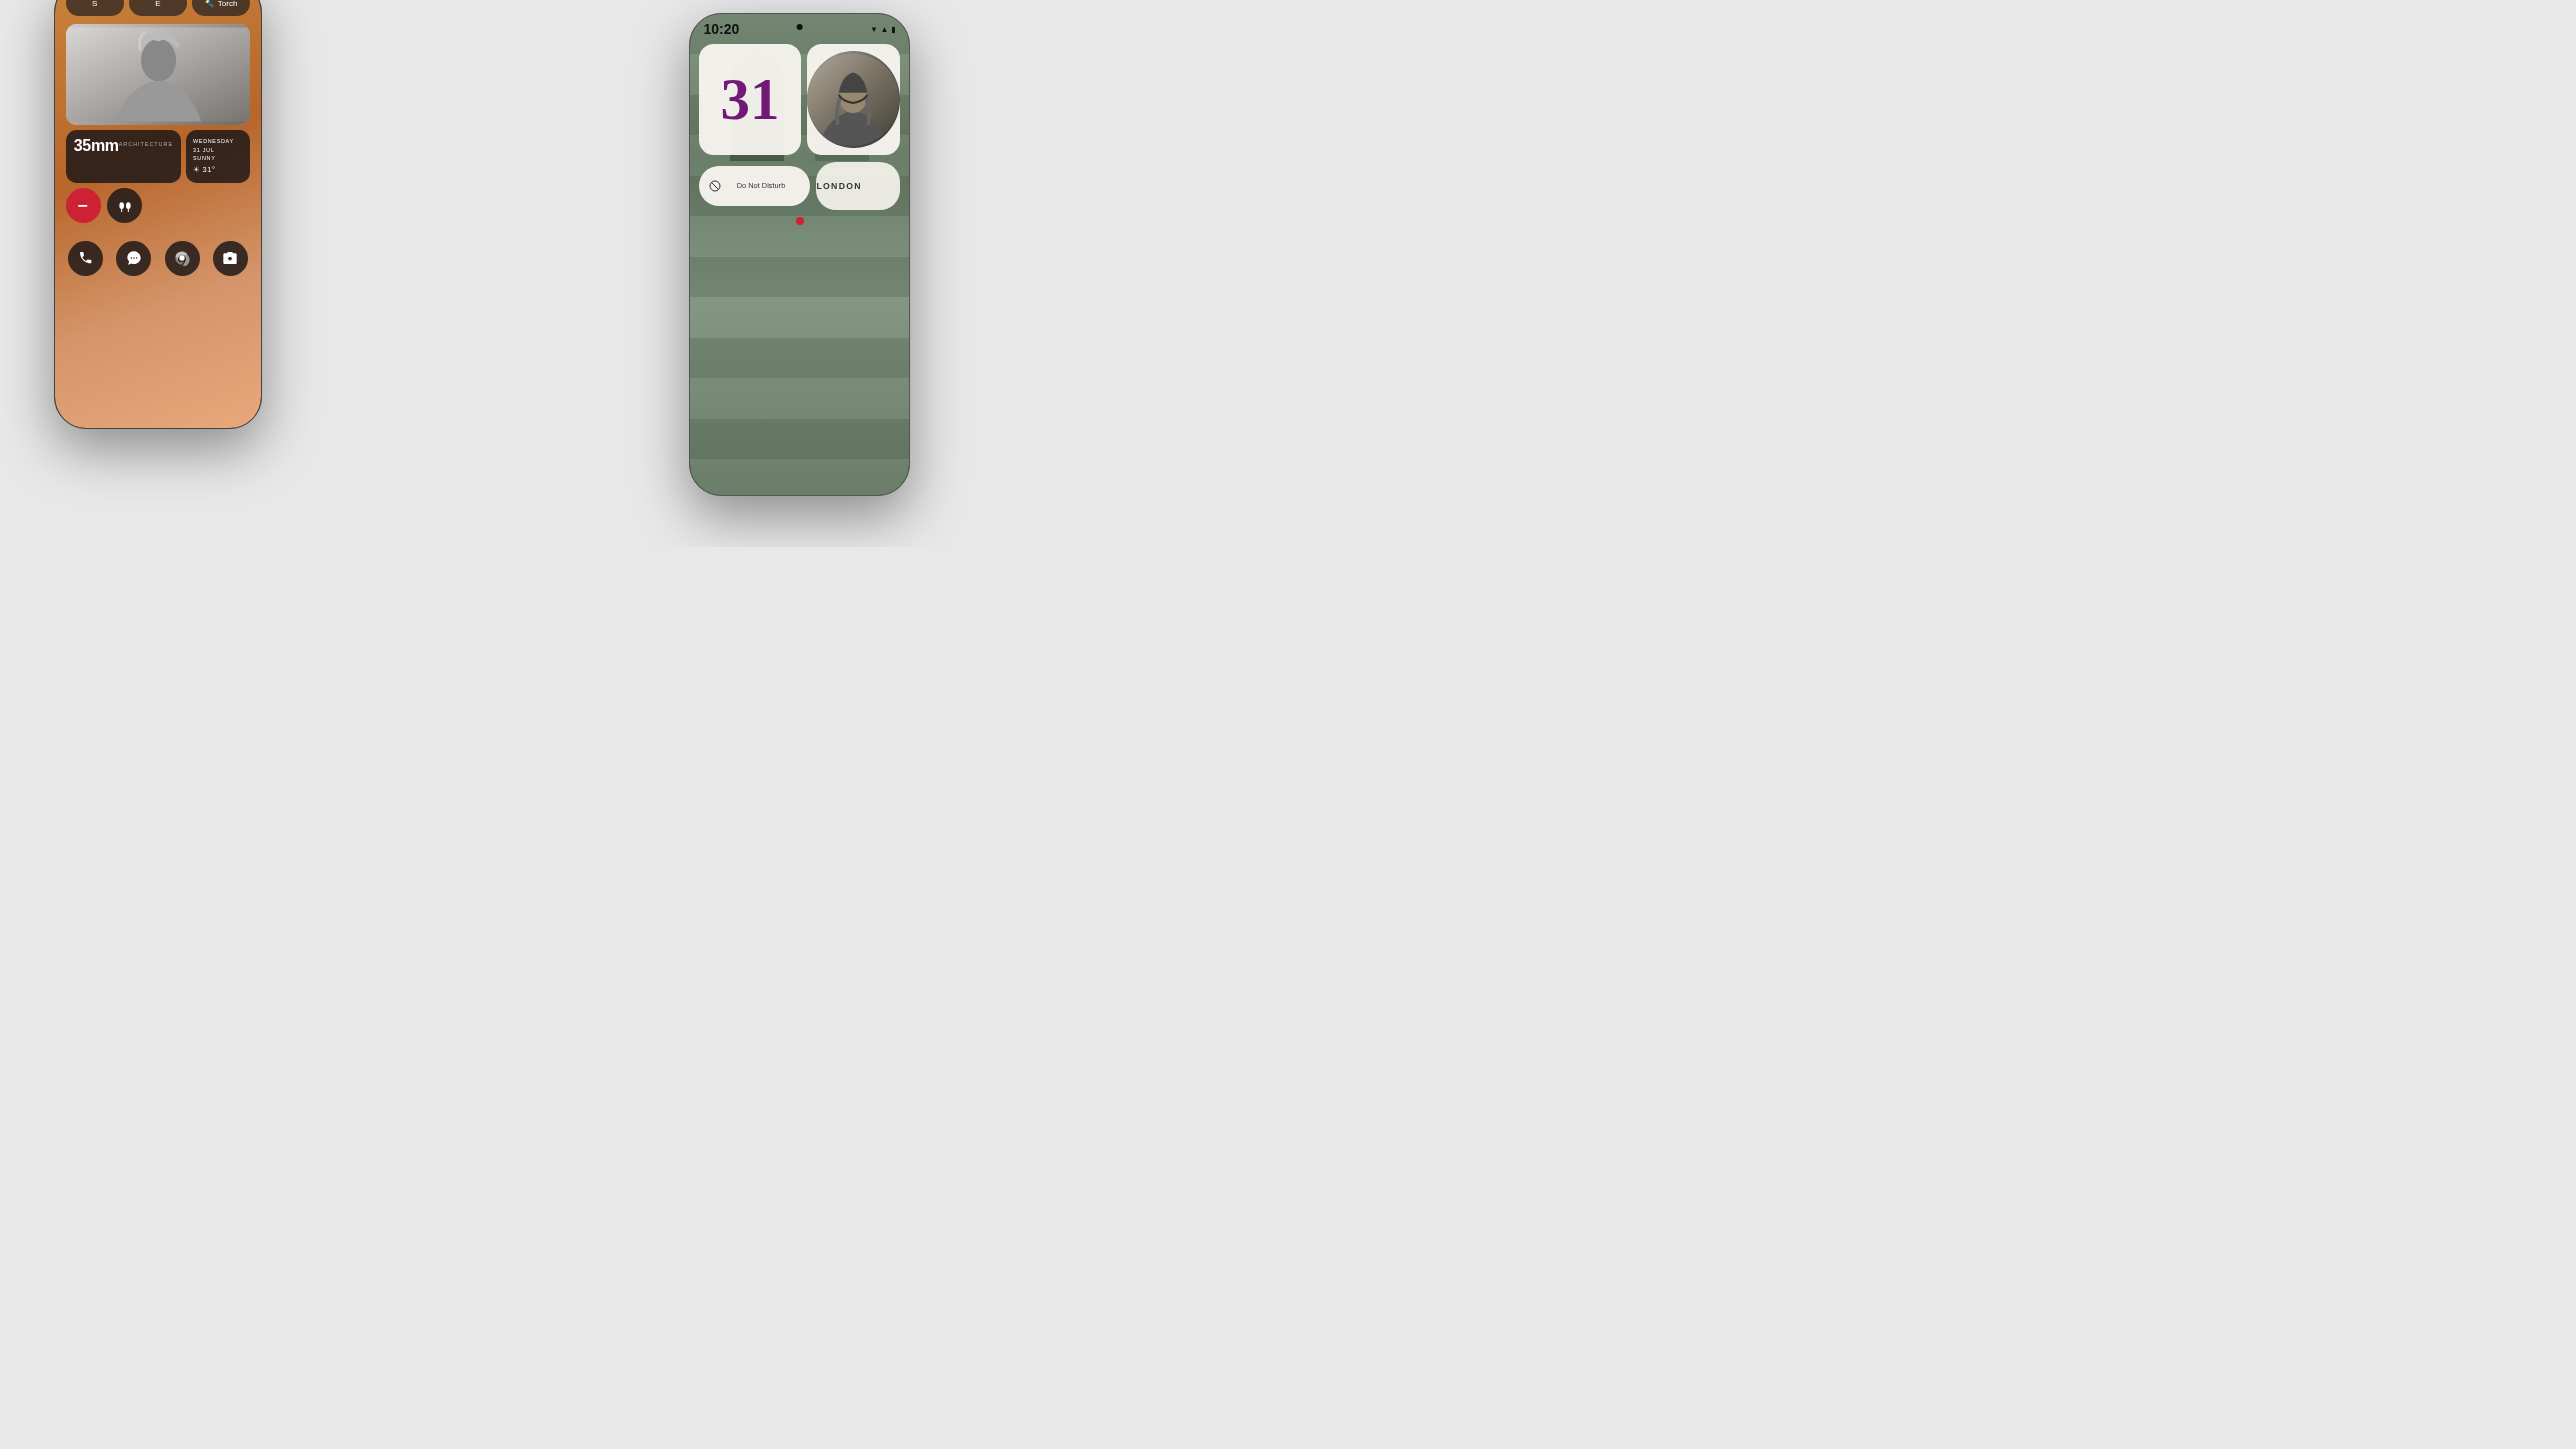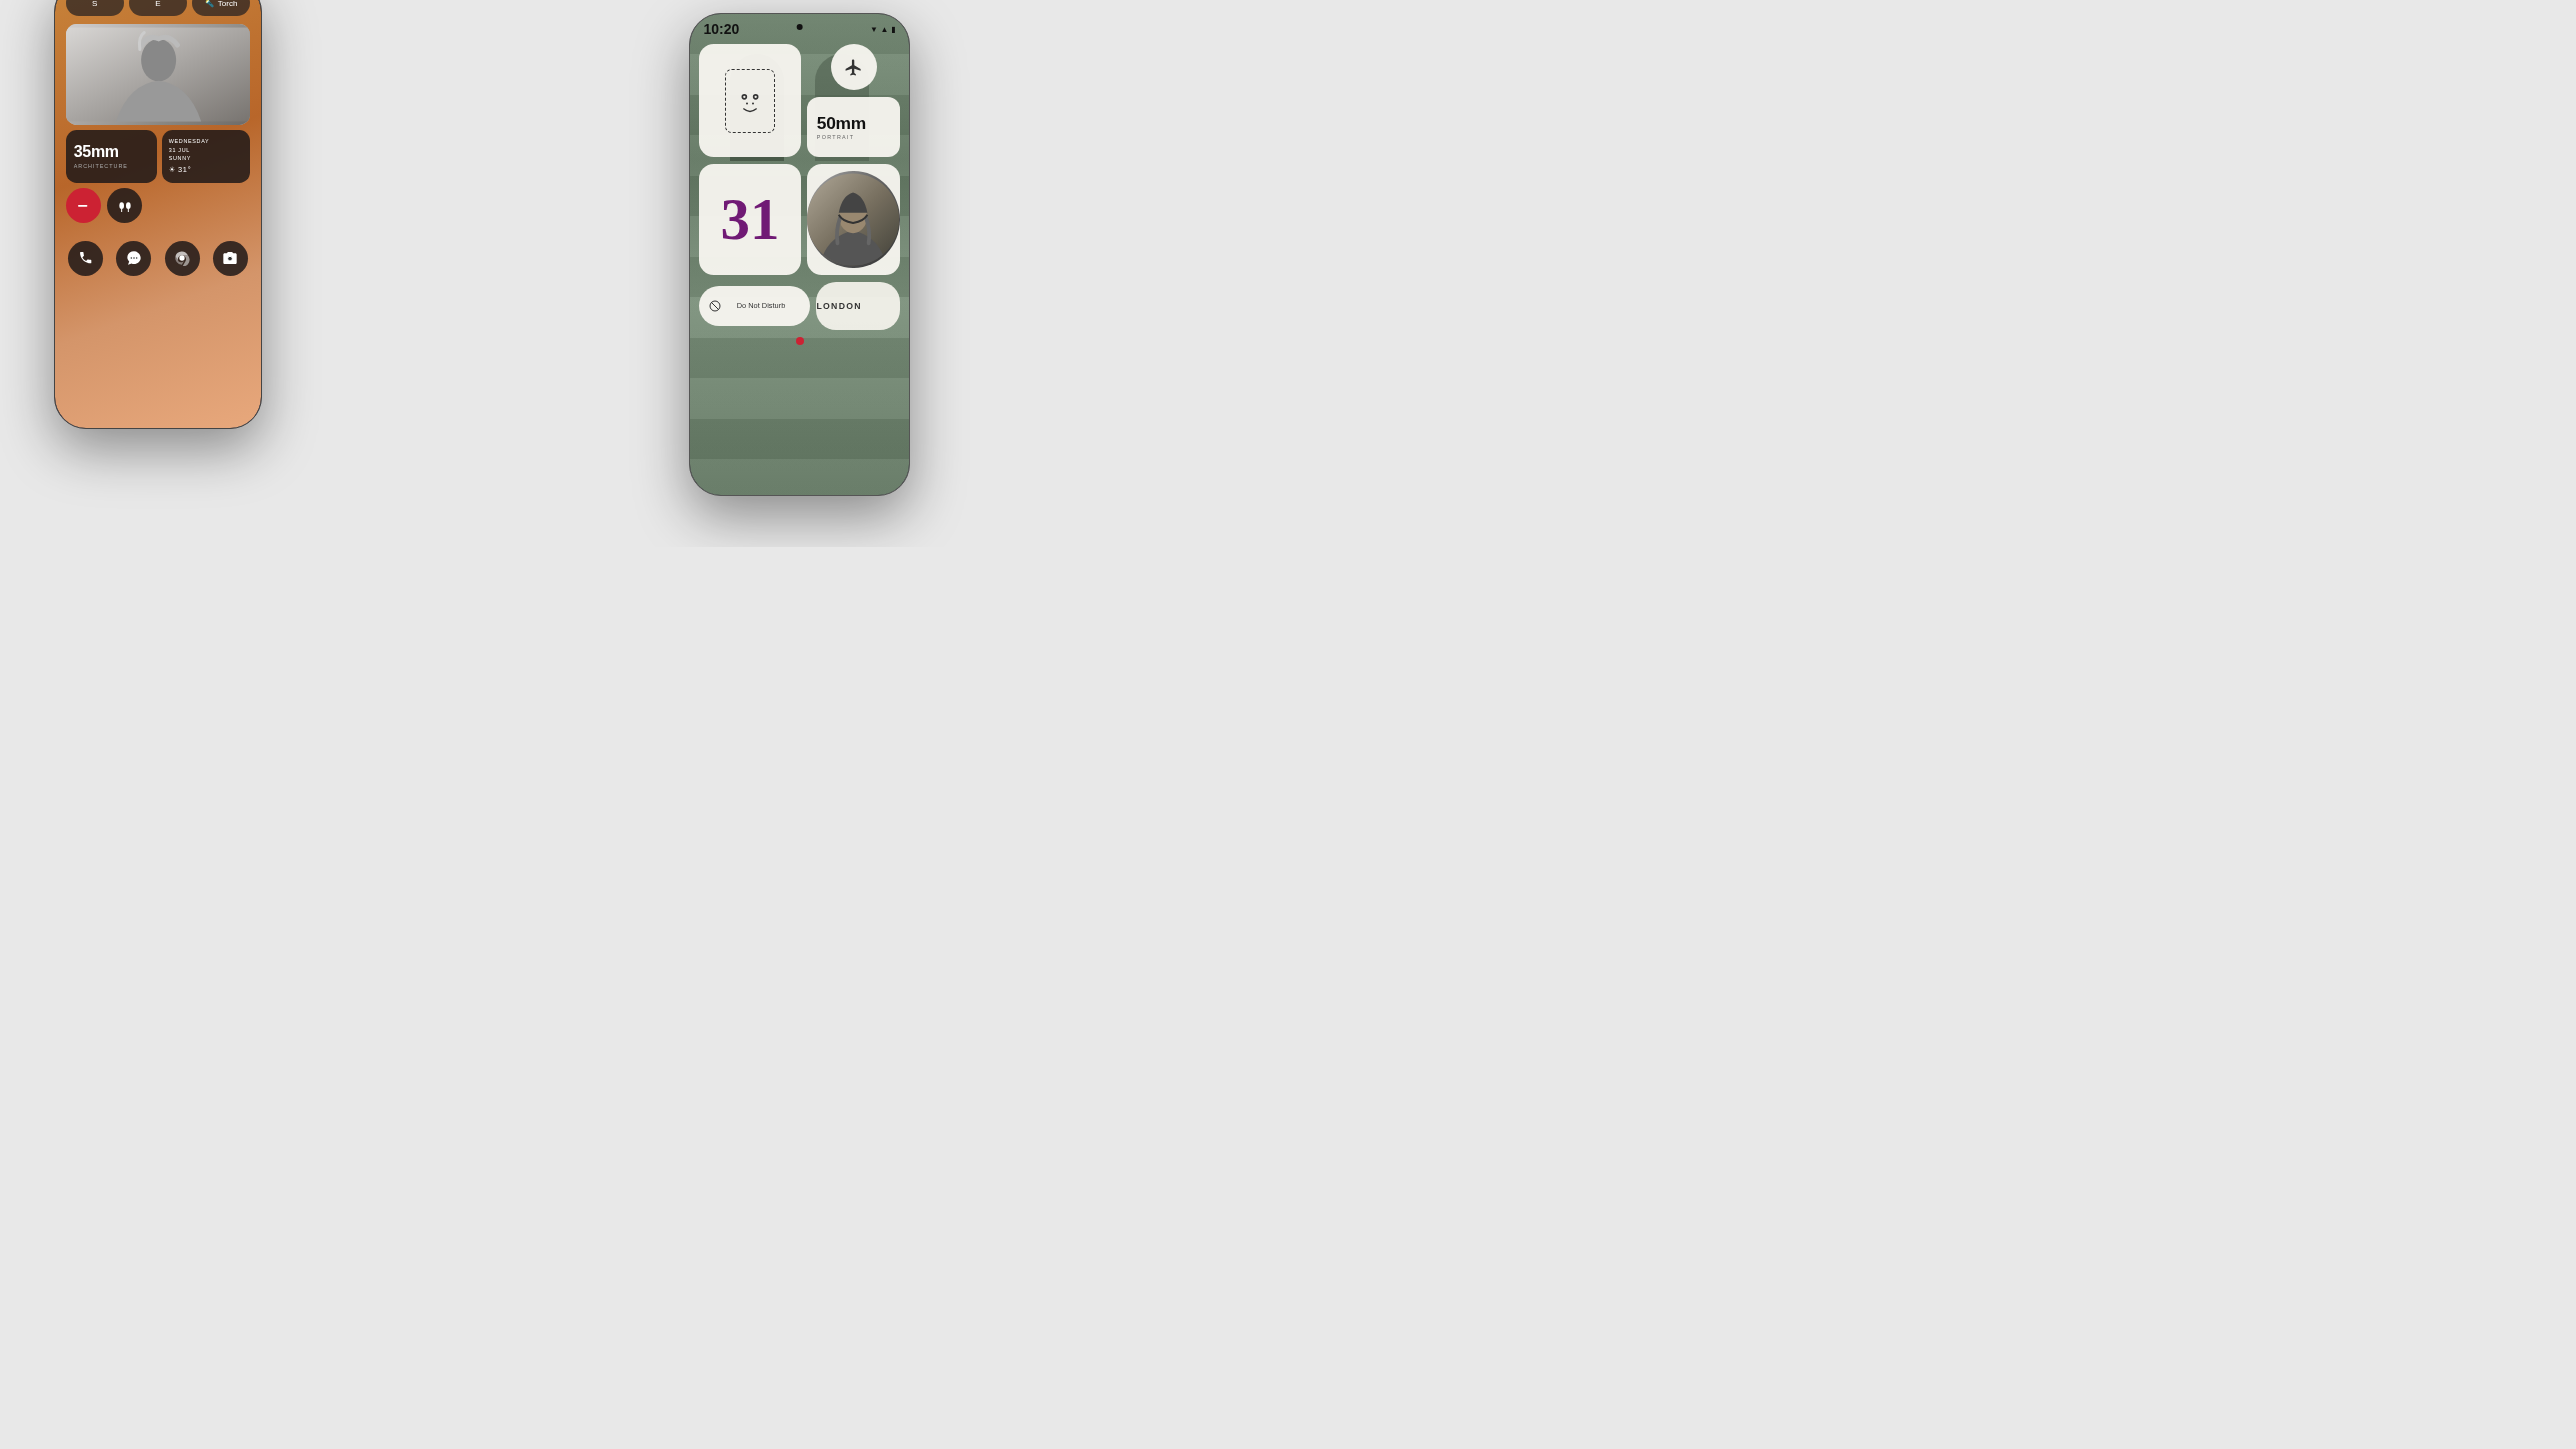--- a/index.html
+++ b/index.html
@@ -107,21 +107,21 @@
       padding: 0 10.7px;
       margin-bottom: 5.4px;
     }
 
     .widget-35mm {
       flex: 1;
       background: rgba(30,25,25,0.85);
       border-radius: 10.7px;
       padding: 8px;
       display: flex;
-      flex-direction: column;
+      flex-direction: row;
       justify-content: center;
     }
 
     .widget-35mm-title {
       color: #fff;
       font-size: 16px;
       font-weight: 700;
       letter-spacing: -0.3px;
       line-height: 1;
     }
@@ -423,52 +423,20 @@
         <span class="status-time">10:20</span>
         <div class="status-icons">
           <span>▼</span>
           <span>▲</span>
           <span>▮</span>
         </div>
       </div>
 
       <div style="position:relative;z-index:10;padding:4px 9.4px;display:flex;flex-direction:column;gap:6.7px;">
 
-        <div style="display:flex;gap:6.7px;">
-
-          <div style="flex:1.1;background:rgba(248,246,240,0.95);border-radius:14.8px;height:113px;display:flex;align-items:center;justify-content:center;">
-            <div style="width:50px;height:64px;border:1.7px dashed #333;border-radius:6.7px;display:flex;align-items:center;justify-content:center;">
-
-              <svg width="30" height="37" viewBox="0 0 45 55">
-
-                <circle cx="14" cy="22" r="3" fill="none" stroke="#333" stroke-width="2.5"></circle>
-                <circle cx="31" cy="22" r="3" fill="none" stroke="#333" stroke-width="2.5"></circle>
-
-                <circle cx="18" cy="32" r="1.5" fill="#333"></circle>
-                <circle cx="27" cy="32" r="1.5" fill="#333"></circle>
-
-                <path d="M13 40 Q22.5 48 32 40" stroke="#333" stroke-width="2" fill="none" stroke-linecap="round"></path>
-              </svg>
-            </div>
-          </div>
-
-          <div style="flex:1;display:flex;flex-direction:column;gap:6.7px;">
-
-            <div style="background:rgba(248,246,240,0.95);border-radius:50%;width:46px;height:46px;display:flex;align-items:center;justify-content:center;align-self:center;">
-              <svg width="19" height="19" viewBox="0 0 24 24">
-                <path d="M21 16V14L13 9V3.5C13 2.67 12.33 2 11.5 2S10 2.67 10 3.5V9L2 14V16L10 13.5V19L8 20.5V22L11.5 21L15 22V20.5L13 19V13.5L21 16Z" fill="#333"></path>
-              </svg>
-            </div>
-
-            <div style="flex:1;background:rgba(248,246,240,0.95);border-radius:12px;padding:6.7px 9.4px;display:flex;flex-direction:column;justify-content:center;min-height:60px;">
-              <div style="font-size:17.4px;font-weight:700;color:#111;letter-spacing:-0.3px;line-height:1;">50mm</div>
-              <div style="font-size:5.4px;letter-spacing:1.3px;color:#666;margin-top:2px;">PORTRAIT</div>
-            </div>
-          </div>
-        </div>
 
         <div style="display:flex;gap:6.7px;">
 
           <div style="flex:1.1;background:rgba(248,246,240,0.95);border-radius:14.8px;height:111px;display:flex;align-items:center;justify-content:center;">
             <span style="font-size:59px;font-weight:800;color:#701a75;font-family:Georgia,serif;line-height:1;">31</span>
           </div>
 
           <div style="flex:1;background:rgba(248,246,240,0.95);border-radius:14.8px;height:111px;display:flex;align-items:center;justify-content:center;overflow:hidden;">
             <div style="width:97px;height:97px;border-radius:50%;overflow:hidden;background:linear-gradient(135deg,#aaa 0%,#666 40%,#333 100%);display:flex;align-items:center;justify-content:center;position:relative;">
 

